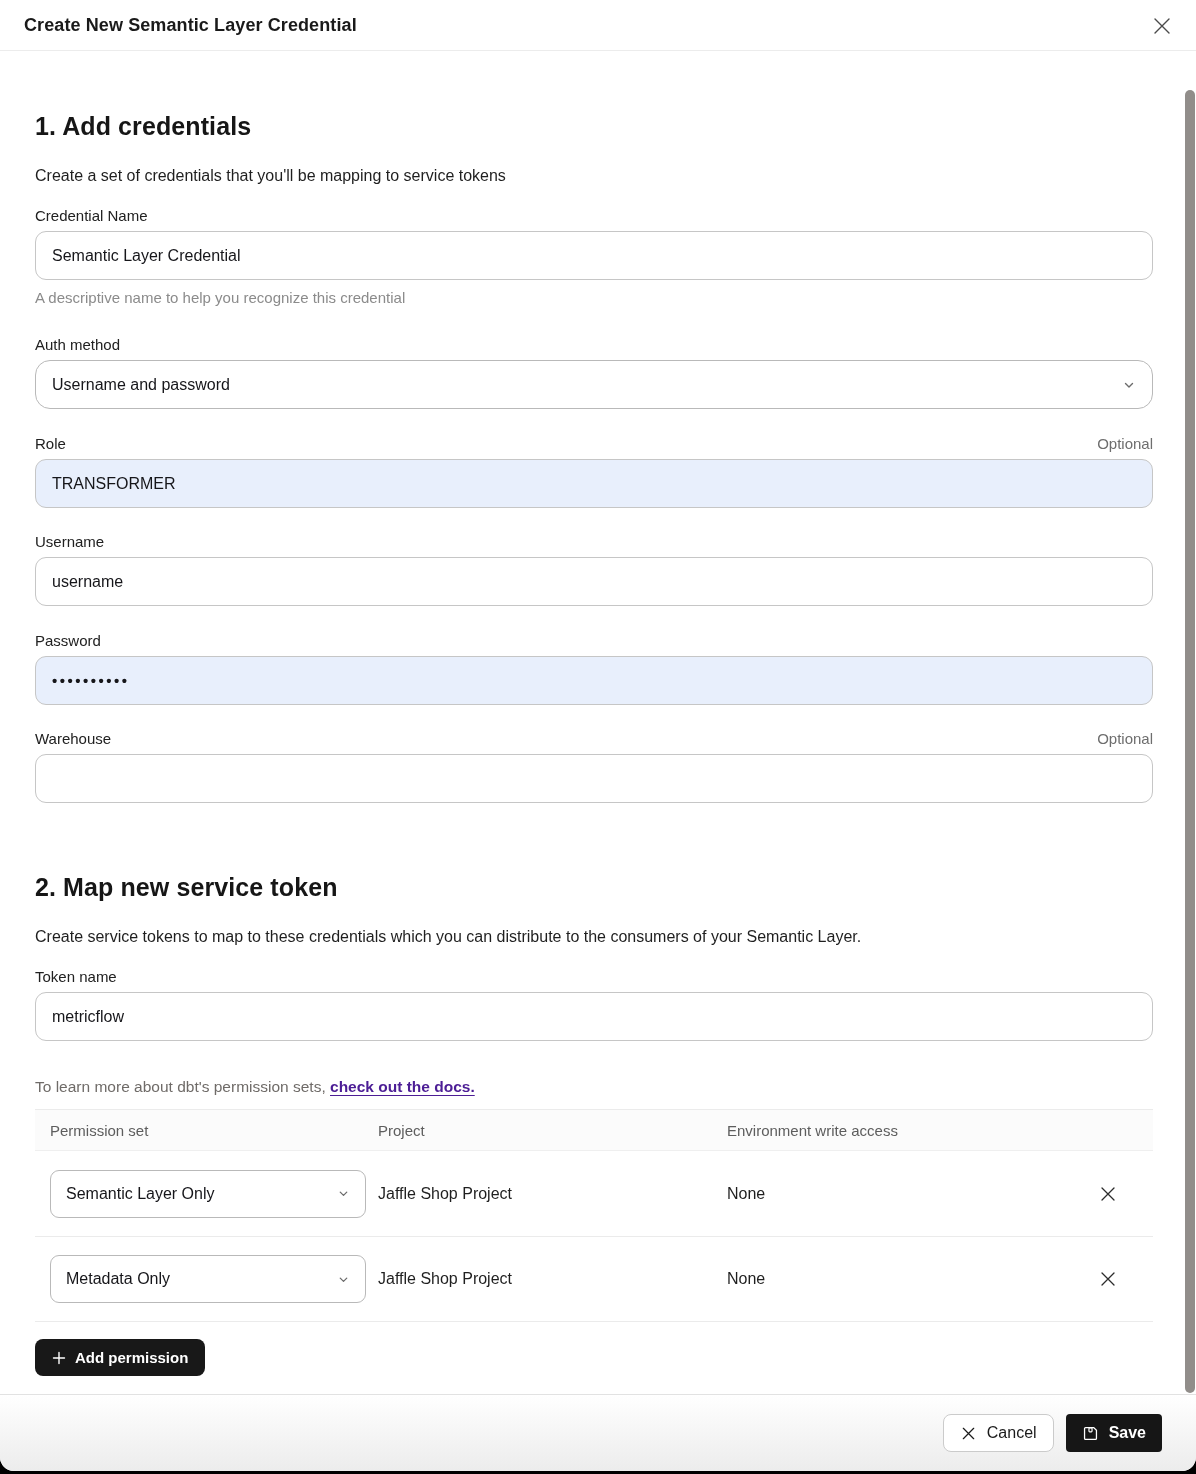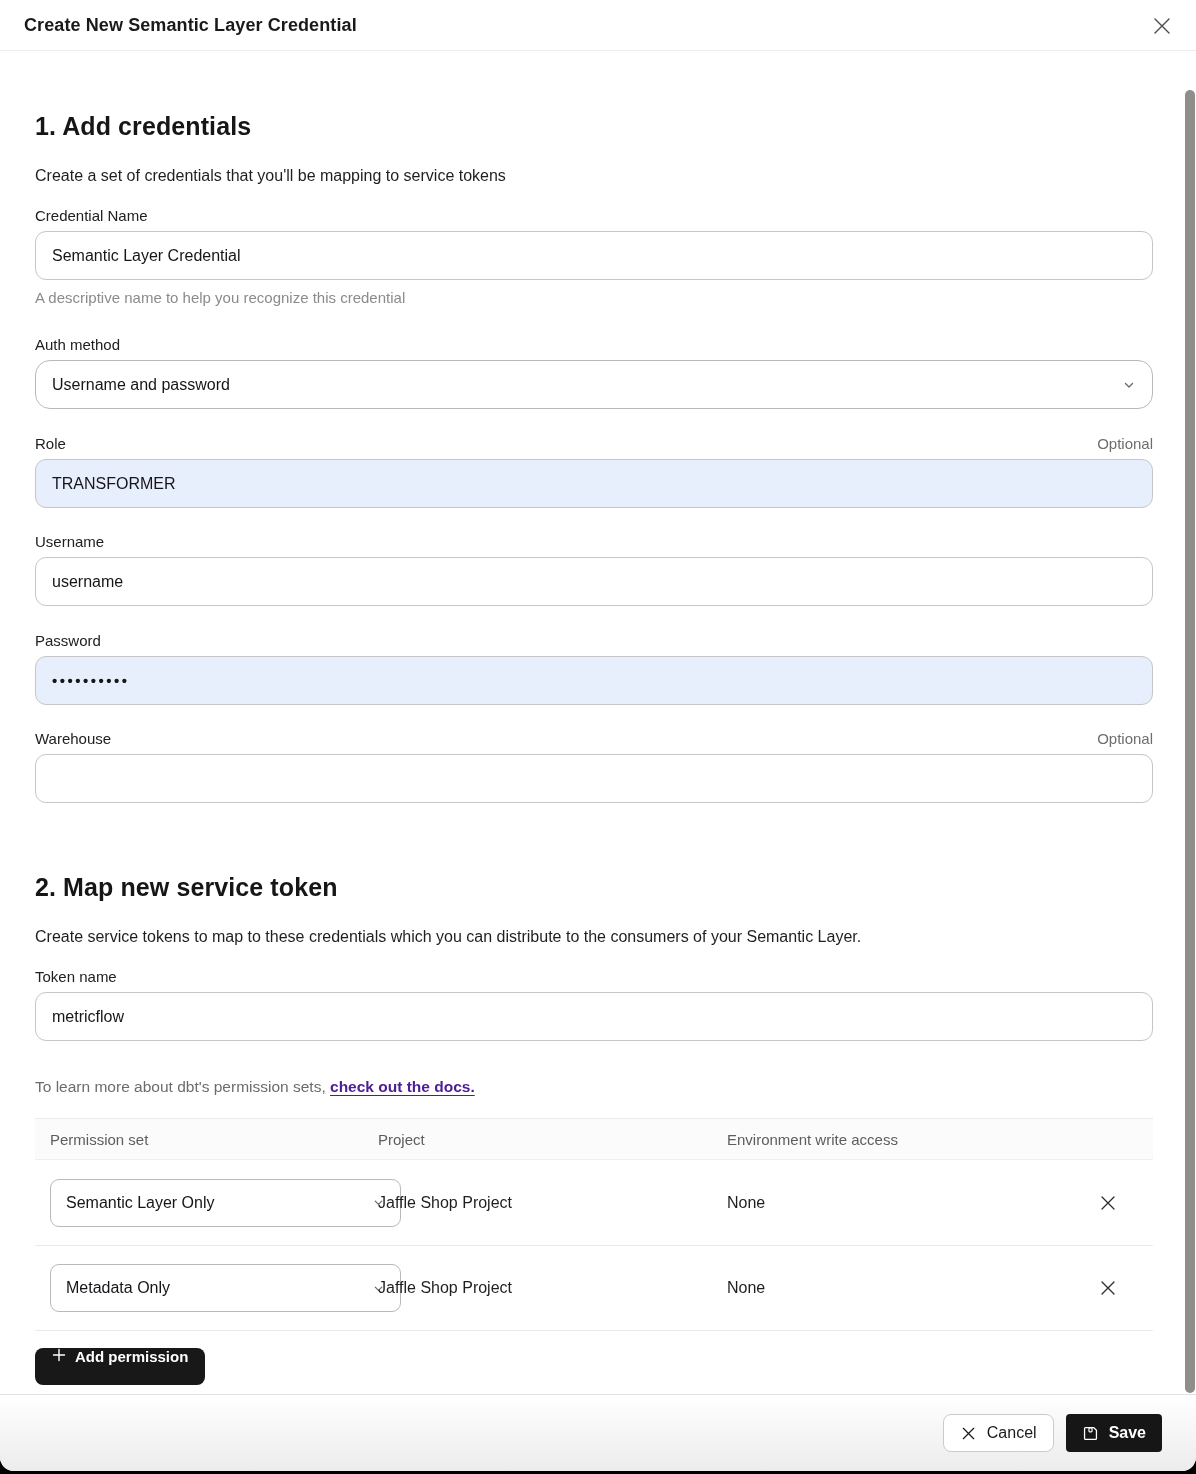--- a/index.html
+++ b/index.html
@@ -34,30 +34,30 @@
   .f-password { margin-top:27px; }
   .f-warehouse { margin-top:26px; }
   .f-token { margin-top:23px; }
 
   .select-box { display:flex; align-items:center; justify-content:space-between; width:100%; height:49px; margin-top:7px; border:1px solid #b9b9b9; border-radius:15px; background:#fff; padding:0 16px; font-size:16px; color:#16161a; cursor:pointer; }
 
   .docs-line { margin-top:37px; font-size:15.5px; color:#6f6b68; line-height:17px; }
   .docs-link { color:#4c1d95; font-weight:700; text-decoration:underline; text-underline-offset:3px; cursor:pointer; }
 
   
-  .perm-table { margin-top:23px; border-top:1px solid #ebebeb; border-bottom:1px solid #ebebeb; }
+  .perm-table { margin-top:14px; border-top:1px solid #ebebeb; border-bottom:1px solid #ebebeb; }
   .perm-header { display:grid; grid-template-columns:328px 349px 1fr 60px; padding:0 15px; height:41px; align-items:center; background:#fbfbfb; border-bottom:1px solid #efefef; }
   .perm-header span { font-size:15px; color:#5d5d5d; }
   .perm-row { display:grid; grid-template-columns:328px 349px 1fr 60px; padding:0 15px; height:85px; align-items:center; }
   .perm-row + .perm-row { border-top:1px solid #ebebeb; }
-  .row-select { display:flex; align-items:center; justify-content:space-between; width:351px; height:48px; border:1px solid #b9b9b9; border-radius:9px; background:#fff; padding:0 15px; font-size:16px; color:#16161a; font-weight:400; cursor:pointer; }
+  .row-select { display:flex; align-items:center; justify-content:space-between; width:316px; height:48px; border:1px solid #b9b9b9; border-radius:9px; background:#fff; padding:0 15px; font-size:16px; color:#16161a; font-weight:400; cursor:pointer; }
   .cell-text { font-size:16px; color:#1f1f1f; }
   .remove-btn { background:none; border:none; cursor:pointer; width:32px; height:32px; display:flex; align-items:center; justify-content:center; justify-self:center; }
 
-  .add-permission { margin-top:17px; display:inline-flex; align-items:flex-start; gap:9px; height:37px; padding:0 17px; background:#181818; color:#fff; border:none; border-radius:8px; font-size:15px; font-weight:700; font-family:inherit; cursor:pointer; }
+  .add-permission { margin-top:17px; display:inline-flex; align-items:center; gap:9px; height:37px; padding:0 17px; background:#181818; color:#fff; border:none; border-radius:8px; font-size:15px; font-weight:700; font-family:inherit; cursor:pointer; }
 
   
   .modal-footer { position:absolute; left:0; right:0; bottom:0; height:77px; border-top:1px solid #e2e2e2; background:linear-gradient(180deg,#ffffff 0%,#ececec 100%); display:flex; align-items:center; justify-content:flex-end; gap:12px; padding-right:34px; }
   .cancel-btn { display:inline-flex; align-items:center; gap:10px; height:38px; padding:0 16px; background:#fff; border:1px solid #cbcbcb; border-radius:8px; font-size:16px; font-weight:400; color:#1b1b1b; font-family:inherit; cursor:pointer; }
   .save-btn { display:inline-flex; align-items:center; gap:10px; height:38px; padding:0 16px; background:#161616; border:none; border-radius:4px; font-size:16px; font-weight:700; color:#fff; font-family:inherit; cursor:pointer; }
 
   
   .scroll-thumb { position:absolute; top:90px; right:1px; width:10px; height:1303px; background:#918d8a; border-radius:5px; }
 
   svg { display:block; }

